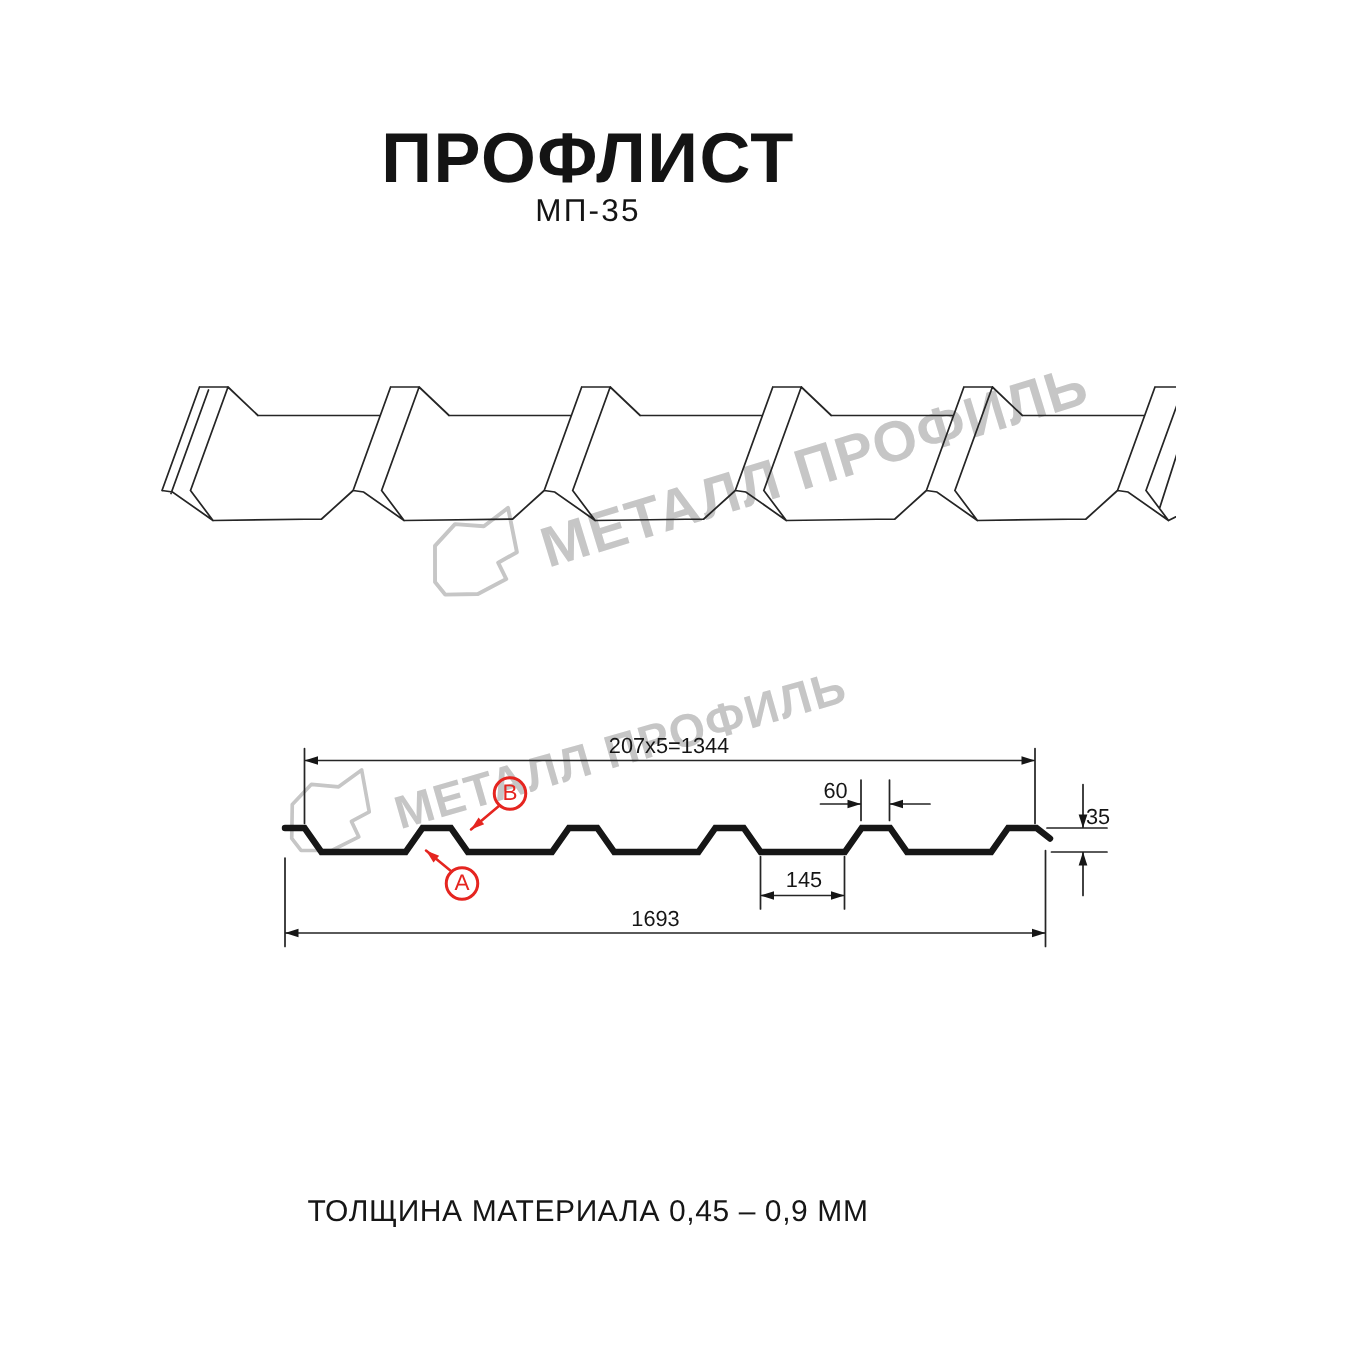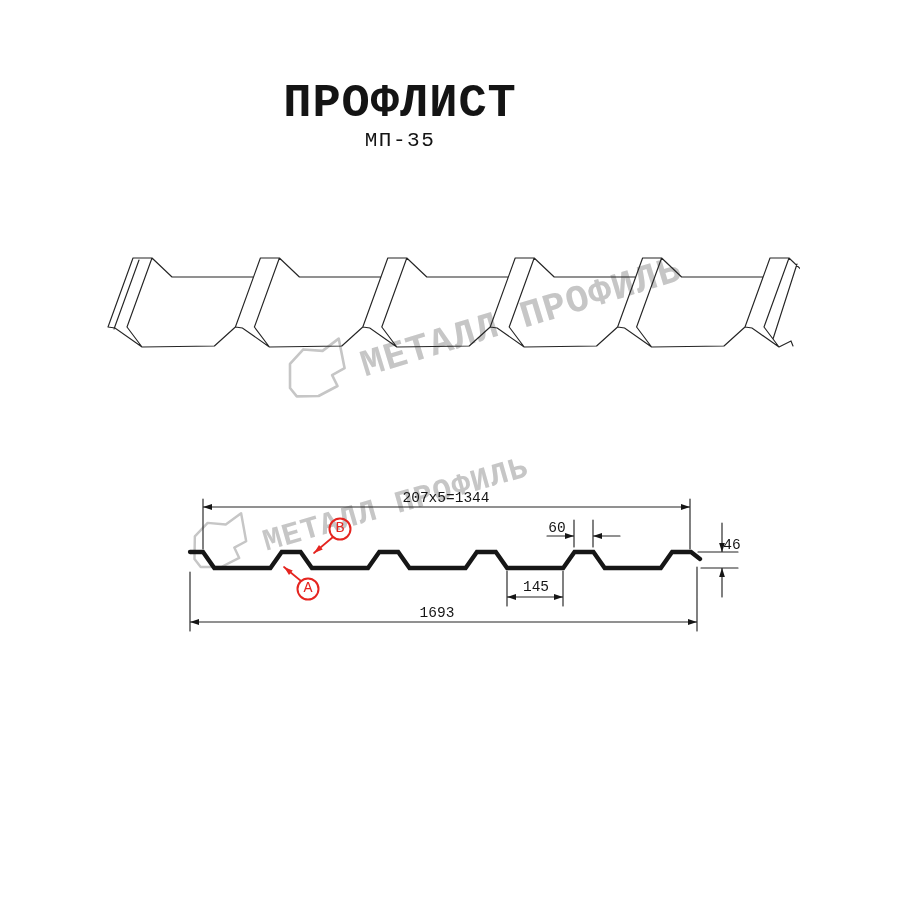--- a/index.html
+++ b/index.html
@@ -1,17 +1,17 @@
 <!DOCTYPE html>
 <html><head>
 <meta charset="utf-8">
 <style>
   html,body{margin:0;padding:0;background:#fff;}
   .page{position:relative;width:784px;height:900px;background:#ffffff;overflow:hidden;
-        font-family:Liberation Mono, monospace;padding-left:16px;}
+        font-family:Liberation Sans, sans-serif;}
   .title{position:absolute;left:0;right:0;top:77px;text-align:center;
          font-size:47px;font-weight:700;letter-spacing:1px;color:#141414;z-index:3;}
   .subtitle{position:absolute;left:0;right:0;top:129px;text-align:center;
          font-size:21px;font-weight:400;letter-spacing:1.5px;color:#141414;z-index:3;}
   .footer-note{position:absolute;left:0;right:0;top:797px;text-align:center;
          font-size:20px;font-weight:400;letter-spacing:.4px;color:#161616;z-index:3;}
   .wm{position:absolute;display:flex;align-items:flex-end;gap:10px;z-index:1;
       color:#c6c6c6;font-weight:700;white-space:nowrap;}
   .wm .wm-text{letter-spacing:1px;line-height:1;}
   .wm1{left:293px;top:352px;transform-origin:0 100%;transform:rotate(-17deg);}
@@ -61,20 +61,21 @@
       <polygon points="190,622 199,624.9 199,619.1" fill="#161616"></polygon>
       <polygon points="697,622 688,619.1 688,624.9" fill="#161616"></polygon>
       <circle cx="308" cy="589" r="10.5" fill="none" stroke="#e52520" stroke-width="2"></circle>
       <circle cx="340" cy="529" r="10.5" fill="none" stroke="#e52520" stroke-width="2"></circle>
       <polygon points="284,567 289.03031591997984,575.0066173722239 292.75848405616176,570.5635596021339" fill="#e52520"></polygon>
       <polygon points="314,553 322.75848405616176,549.4364403978661 319.03031591997984,544.9933826277761" fill="#e52520"></polygon>
     </svg>
 
   <div class="dim-label" style="left:446px;top:498px;">207x5=1344</div>
   <div class="dim-label" style="left:557px;top:528px;">60</div>
-  <div class="dim-label" style="left:732px;top:545px;">46</div>
+  <div class="dim-label" style="left:732px;top:545px;">35</div>
   <div class="dim-label" style="left:536px;top:587px;">145</div>
   <div class="dim-label" style="left:437px;top:613px;">1693</div>
 
   <div class="marker-letter" style="left:308px;top:589px;">А</div>
   <div class="marker-letter" style="left:340px;top:529px;">В</div>
 
+  <div class="footer-note">ТОЛЩИНА МАТЕРИАЛА 0,45 – 0,9 ММ</div>
 </div>
 
 </body></html>

